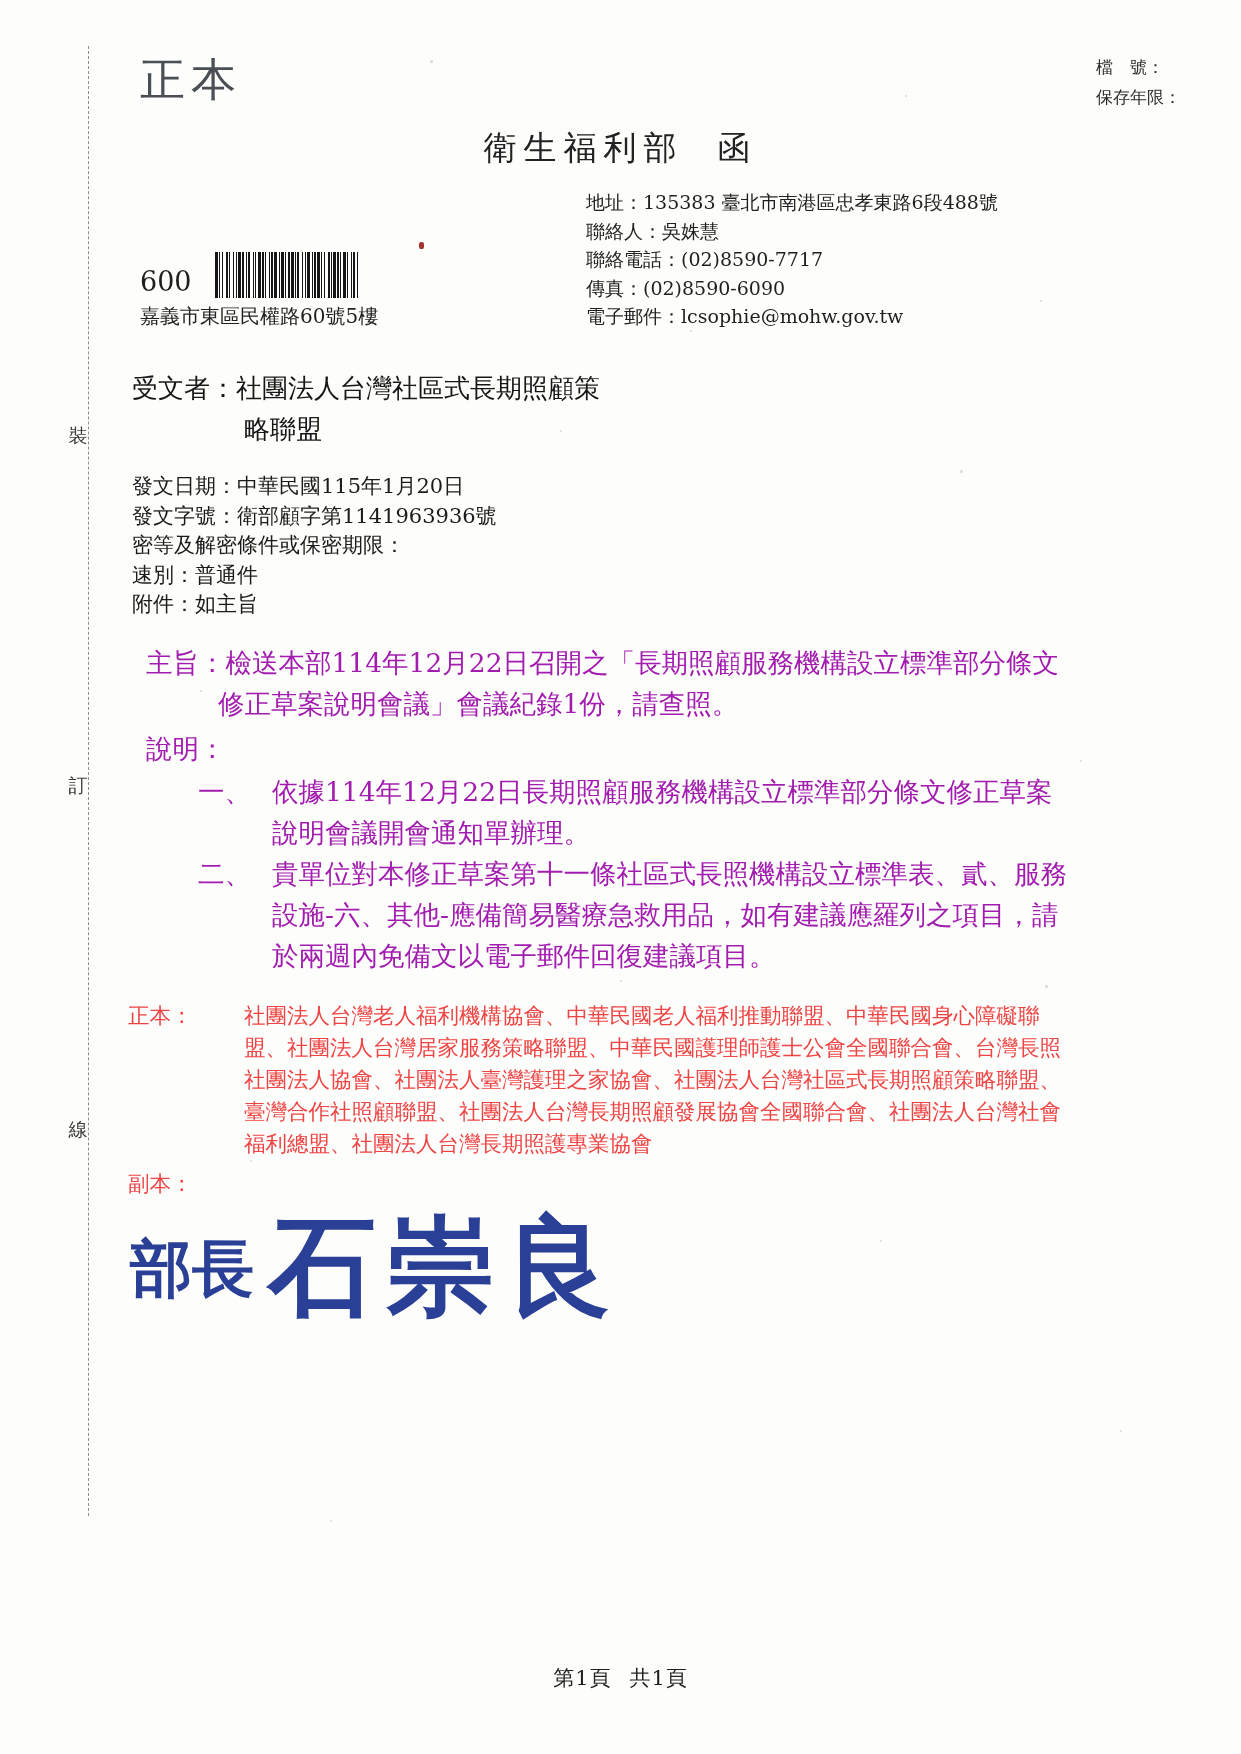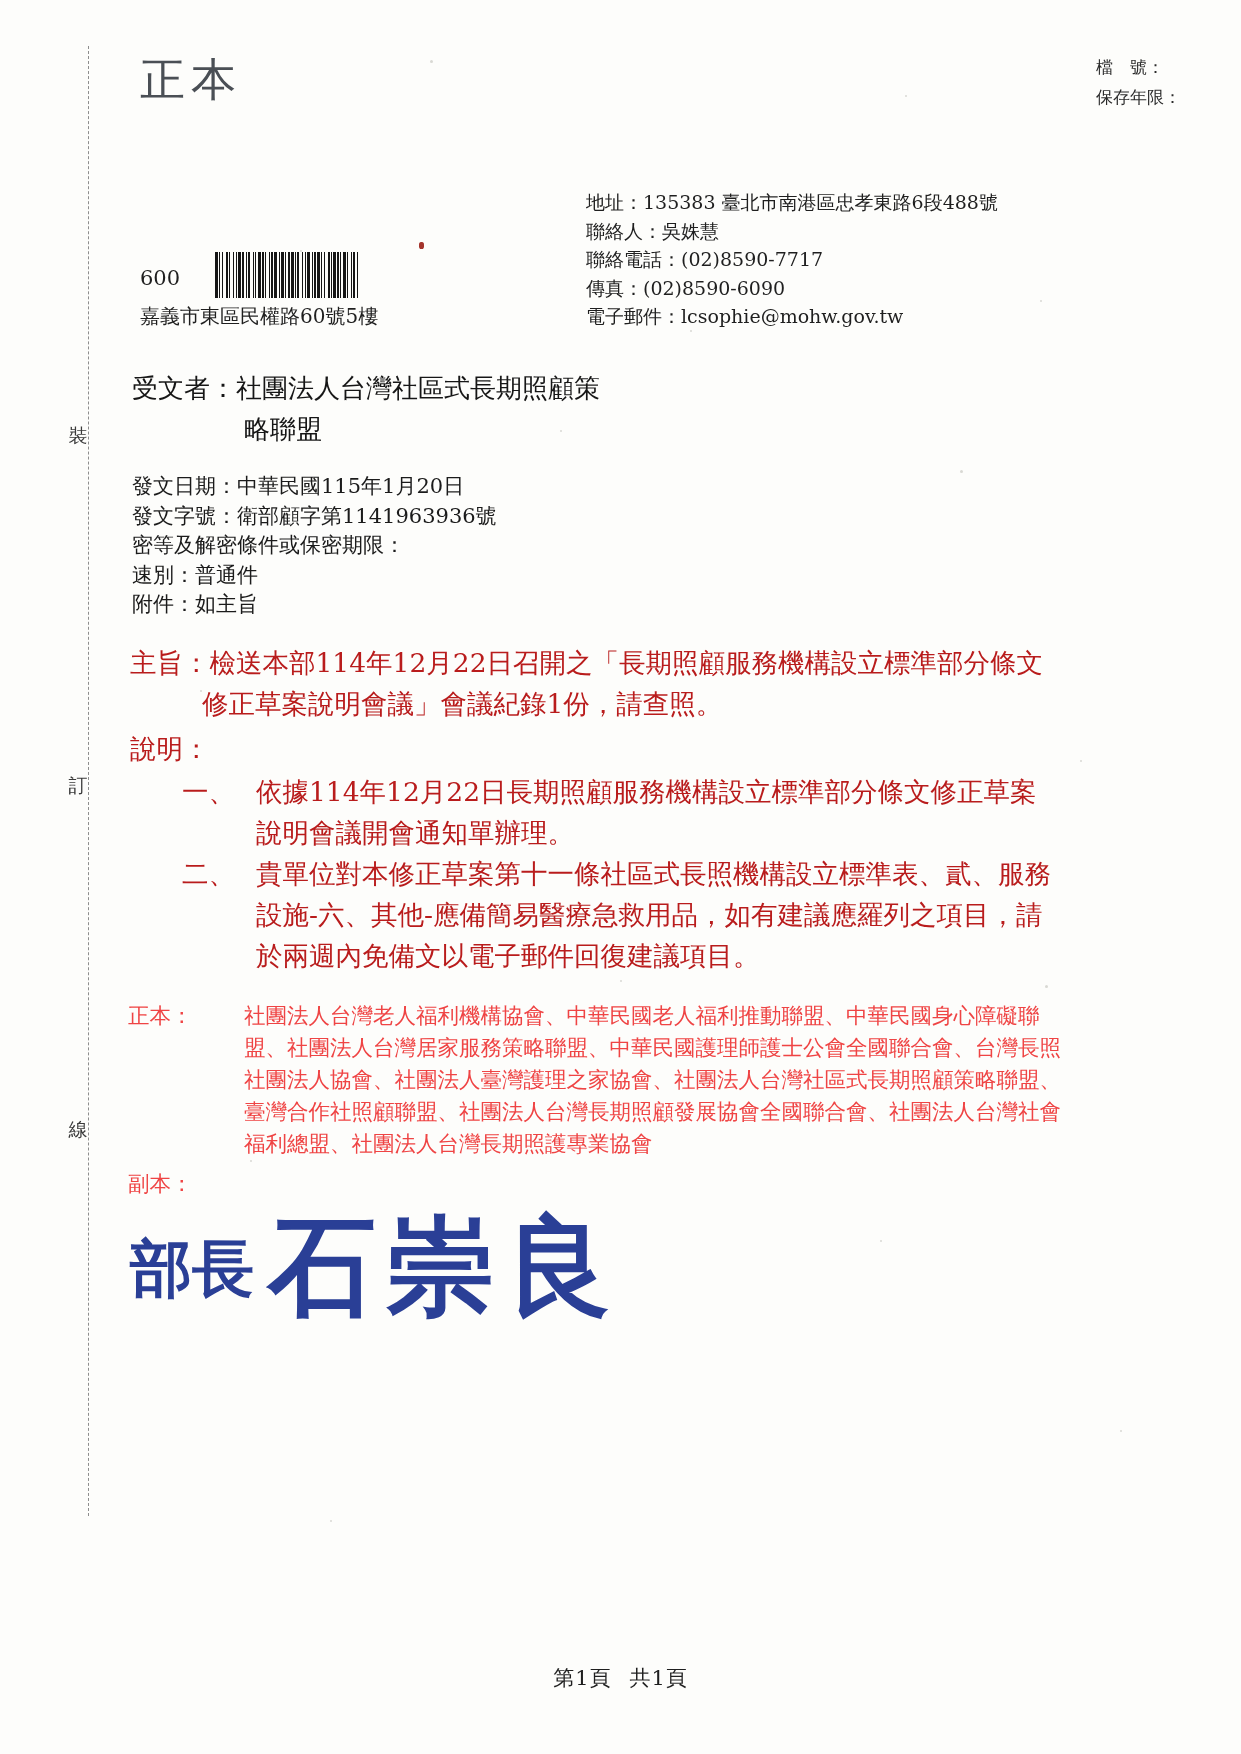--- a/index.html
+++ b/index.html
@@ -108,21 +108,21 @@
     top: 242px;
     width: 5px;
     height: 7px;
     background: #a4342c;
     border-radius: 40%;
   }
   .postcode {
     position: absolute;
     left: 140px;
     top: 266px;
-    font-size: 21px;
+    font-size: 27px;
     color: #1f1f1f;
   }
   .recipient-addr {
     position: absolute;
     left: 140px;
     top: 303px;
     font-size: 20px;
     color: #1f1f1f;
   }
 
@@ -143,26 +143,26 @@
     left: 132px;
     top: 472px;
     font-size: 21px;
     line-height: 29.5px;
     color: #1b1b1b;
   }
 
   
   .body-block {
     position: absolute;
-    left: 130px;
+    left: 146px;
     top: 642px;
     width: 930px;
     font-size: 26.5px;
     line-height: 41px;
-    color: #b91c1c;
+    color: #a21caf;
   }
   .para { margin-bottom: 2px; }
   .para .lbl { float: left; }
   .para .txt { display: block; }
   .subject .txt { text-indent: 0; margin-left: 72px; }
   .subject { overflow: hidden; }
   .explain-head { margin-top: 4px; }
   .item {
     margin-left: 52px;
     overflow: hidden;
@@ -238,20 +238,23 @@
   <div class="vlabel" style="top:760px;">訂</div>
   <div class="vlabel" style="top:1105px;">線</div>
 
   <div class="archive">
     <div>檔　號：</div>
     <div>保存年限：</div>
   </div>
 
   <div class="copy-mark">正本</div>
 
+  <div class="doc-title">
+    <span>衛生福利部</span><span class="kind">函</span>
+  </div>
 
   <div class="contact">
     <div>地址：135383 臺北市南港區忠孝東路6段488號</div>
     <div>聯絡人：吳姝慧</div>
     <div>聯絡電話：(02)8590-7717</div>
     <div>傳真：(02)8590-6090</div>
     <div>電子郵件：lcsophie@mohw.gov.tw</div>
   </div>
 
   <div class="barcode" id="barcode"><i style="width:3px;background:#161616;"></i><i style="width:1px;background:transparent;"></i><i style="width:1px;background:#161616;"></i><i style="width:2px;background:transparent;"></i><i style="width:1px;background:#161616;"></i><i style="width:3px;background:transparent;"></i><i style="width:2px;background:#161616;"></i><i style="width:1px;background:transparent;"></i><i style="width:1px;background:#161616;"></i><i style="width:3px;background:transparent;"></i><i style="width:1px;background:#161616;"></i><i style="width:2px;background:transparent;"></i><i style="width:1px;background:#161616;"></i><i style="width:1px;background:transparent;"></i><i style="width:3px;background:#161616;"></i><i style="width:1px;background:transparent;"></i><i style="width:2px;background:#161616;"></i><i style="width:2px;background:transparent;"></i><i style="width:1px;background:#161616;"></i><i style="width:1px;background:transparent;"></i><i style="width:2px;background:#161616;"></i><i style="width:3px;background:transparent;"></i><i style="width:1px;background:#161616;"></i><i style="width:1px;background:transparent;"></i><i style="width:1px;background:#161616;"></i><i style="width:2px;background:transparent;"></i><i style="width:3px;background:#161616;"></i><i style="width:1px;background:transparent;"></i><i style="width:2px;background:#161616;"></i><i style="width:1px;background:transparent;"></i><i style="width:1px;background:#161616;"></i><i style="width:3px;background:transparent;"></i><i style="width:1px;background:#161616;"></i><i style="width:1px;background:transparent;"></i><i style="width:2px;background:#161616;"></i><i style="width:1px;background:transparent;"></i><i style="width:3px;background:#161616;"></i><i style="width:2px;background:transparent;"></i><i style="width:1px;background:#161616;"></i><i style="width:1px;background:transparent;"></i><i style="width:3px;background:#161616;"></i><i style="width:1px;background:transparent;"></i><i style="width:1px;background:#161616;"></i><i style="width:2px;background:transparent;"></i><i style="width:2px;background:#161616;"></i><i style="width:1px;background:transparent;"></i><i style="width:3px;background:#161616;"></i><i style="width:1px;background:transparent;"></i><i style="width:1px;background:#161616;"></i><i style="width:1px;background:transparent;"></i><i style="width:2px;background:#161616;"></i><i style="width:3px;background:transparent;"></i><i style="width:1px;background:#161616;"></i><i style="width:2px;background:transparent;"></i><i style="width:1px;background:#161616;"></i><i style="width:1px;background:transparent;"></i><i style="width:3px;background:#161616;"></i><i style="width:2px;background:transparent;"></i><i style="width:1px;background:#161616;"></i><i style="width:1px;background:transparent;"></i><i style="width:2px;background:#161616;"></i><i style="width:1px;background:transparent;"></i><i style="width:3px;background:#161616;"></i><i style="width:1px;background:transparent;"></i><i style="width:1px;background:#161616;"></i><i style="width:2px;background:transparent;"></i><i style="width:1px;background:#161616;"></i><i style="width:3px;background:transparent;"></i><i style="width:2px;background:#161616;"></i><i style="width:1px;background:transparent;"></i><i style="width:1px;background:#161616;"></i><i style="width:1px;background:transparent;"></i><i style="width:3px;background:#161616;"></i><i style="width:1px;background:transparent;"></i><i style="width:2px;background:#161616;"></i><i style="width:1px;background:transparent;"></i><i style="width:1px;background:#161616;"></i><i style="width:2px;background:transparent;"></i><i style="width:3px;background:#161616;"></i><i style="width:1px;background:transparent;"></i><i style="width:1px;background:#161616;"></i><i style="width:3px;background:transparent;"></i><i style="width:1px;background:#161616;"></i><i style="width:1px;background:transparent;"></i><i style="width:2px;background:#161616;"></i><i style="width:2px;background:transparent;"></i><i style="width:1px;background:#161616;"></i><i style="width:3px;background:transparent;"></i></div>

